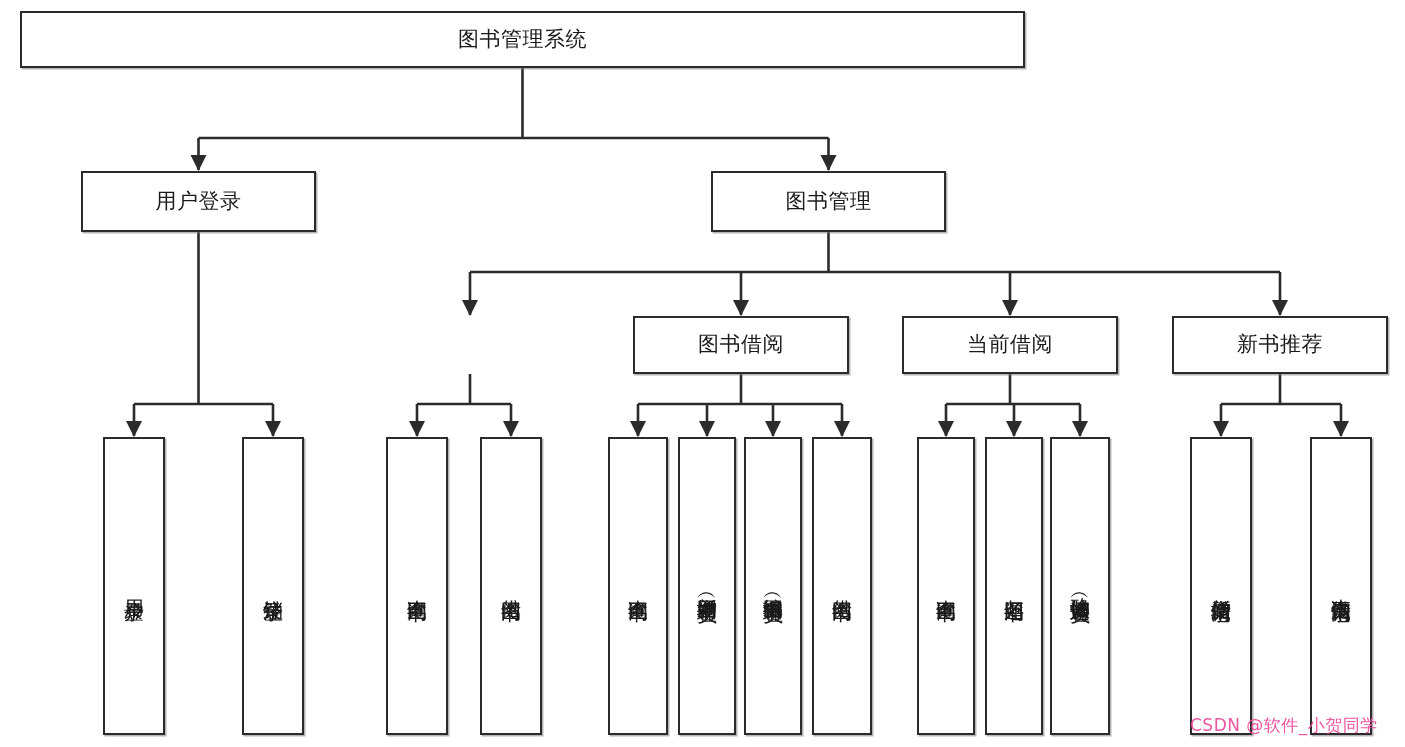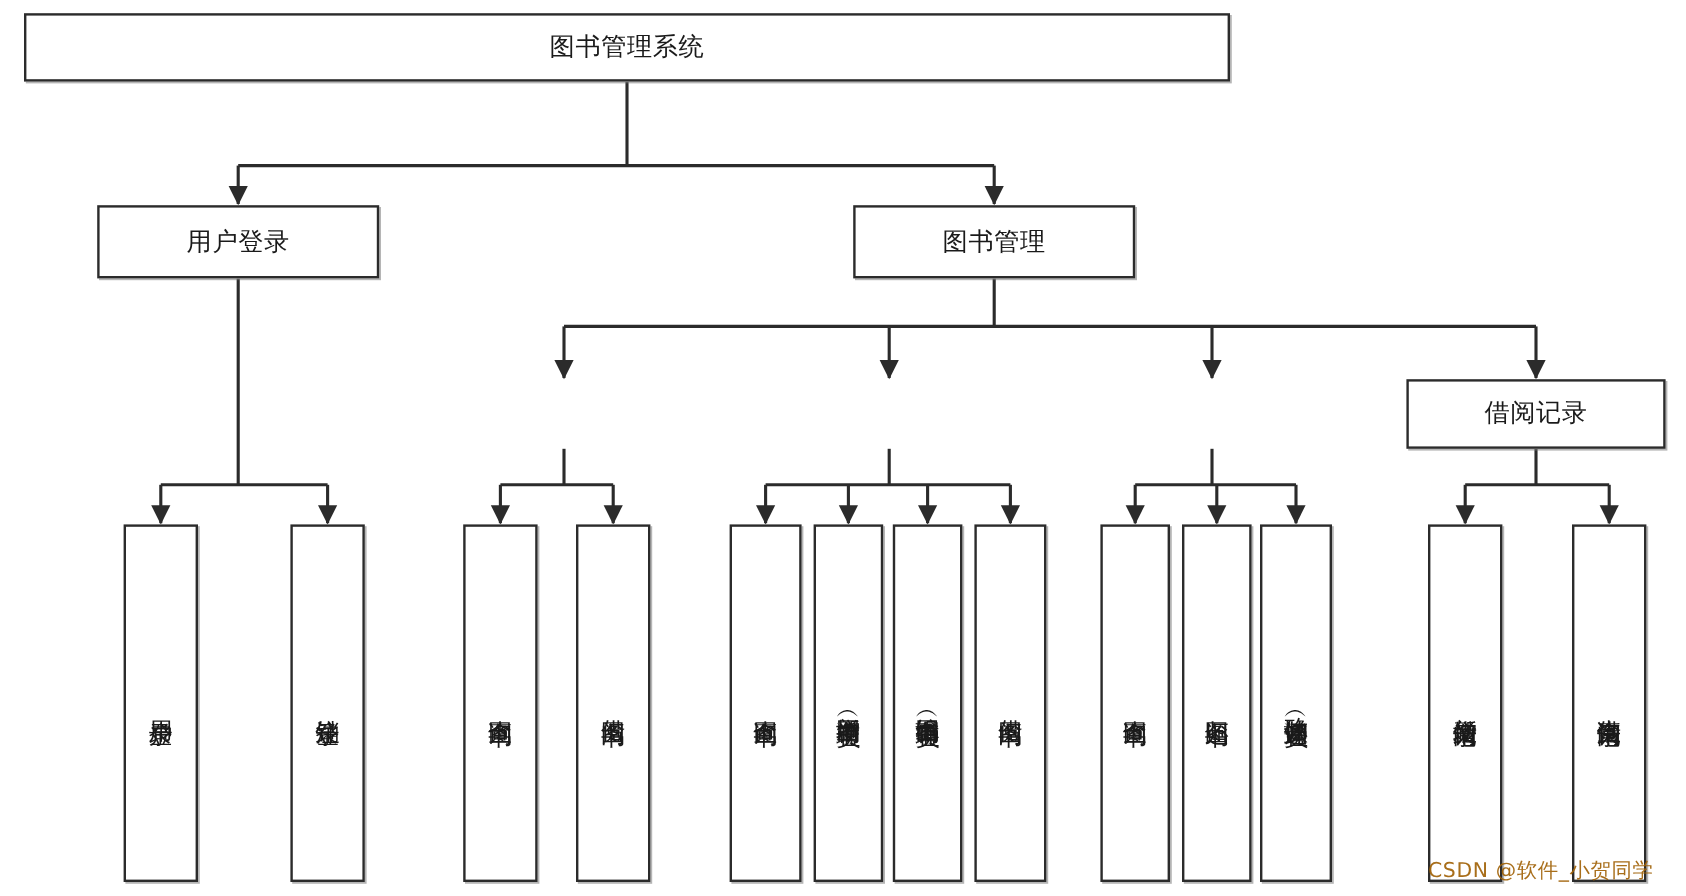--- a/index.html
+++ b/index.html
@@ -64,21 +64,21 @@
   #connector-layer {
     position: absolute;
     left: 0;
     top: 0;
     width: 1405px;
     height: 747px;
     pointer-events: none;
   }
   #watermark {
     position: absolute;
-    color: #a16207;
+    color: #ec4899;
     font-size: 17px;
     white-space: nowrap;
     opacity: 0.92;
     letter-spacing: 0.5px;
   }
 </style>
 </head>
 <body>
 
 <div id="diagram-root">
@@ -138,22 +138,28 @@
     </svg>
 <div class="node-box" style="left: 20px; top: 11px; width: 1005px; height: 57px;">
       <span class="node-label-h">图书管理系统</span>
     </div>
     <div class="node-box" style="left: 81px; top: 171px; width: 235px; height: 61px;">
       <span class="node-label-h">用户登录</span>
     </div>
     <div class="node-box" style="left: 711px; top: 171px; width: 235px; height: 61px; padding-left: 14px;">
       <span class="node-label-h">图书管理</span>
     </div>
+    <div class="node-box" style="left: 633px; top: 316px; width: 216px; height: 58px;">
+      <span class="node-label-h">图书借阅</span>
+    </div>
+    <div class="node-box" style="left: 902px; top: 316px; width: 216px; height: 58px;">
+      <span class="node-label-h">当前借阅</span>
+    </div>
     <div class="node-box" style="left: 1172px; top: 316px; width: 216px; height: 58px;">
-      <span class="node-label-h">借阅记录</span>
+      <span class="node-label-h">新书推荐</span>
     </div>
     <div class="node-box" style="left: 103px; top: 437px; width: 62px; height: 298px;">
       <span class="node-label-v">用户登录</span>
     </div>
     <div class="node-box" style="left: 242px; top: 437px; width: 62px; height: 298px;">
       <span class="node-label-v">注销登录</span>
     </div>
     <div class="node-box" style="left: 386px; top: 437px; width: 62px; height: 298px;">
       <span class="node-label-v">查询图书</span>
     </div>

